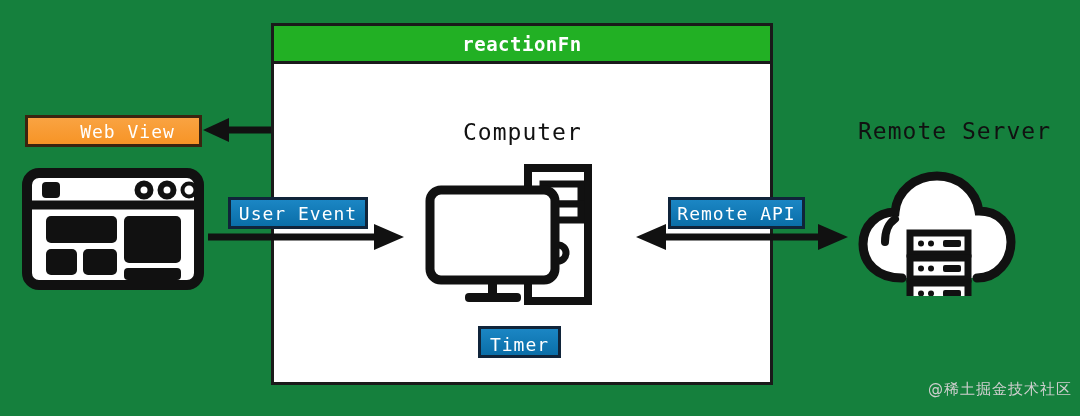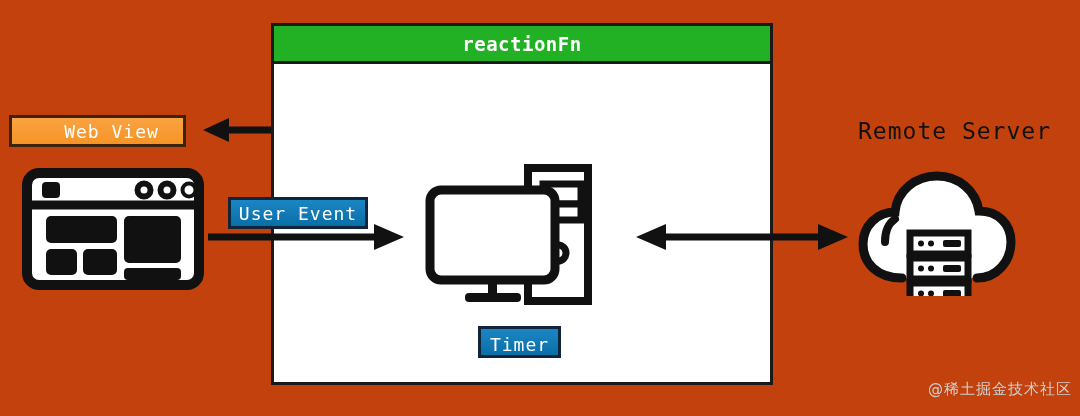--- a/index.html
+++ b/index.html
@@ -4,21 +4,21 @@
 <style>
   html, body {
     margin: 0;
     padding: 0;
     background: #ffffff;
   }
   #canvas {
     position: relative;
     width: 1080px;
     height: 416px;
-    background: #c2410c;
+    background: #15803d;
     overflow: hidden;
     font-family: "DejaVu Sans Mono", "Liberation Mono", monospace;
   }
 
   
   #reactionfn-box {
     position: absolute;
     left: 271px;
     top: 23px;
     width: 502px;
@@ -73,21 +73,21 @@
     z-index: 6;
   }
   .chip.orange {
     background: linear-gradient(180deg, #f9a342 0%, #f79426 100%);
     border-color: #3a2410;
   }
   .chip.blue {
     background: linear-gradient(180deg, #1b86c4 0%, #0a6ea8 100%);
     border-color: #10243a;
   }
-  #chip-webview  { left: 9px;  top: 115px; width: 177px; height: 32px; padding-left: 28px; }
+  #chip-webview  { left: 25px;  top: 115px; width: 177px; height: 32px; padding-left: 28px; }
   #chip-userevent{ left: 228px; top: 197px; width: 140px; height: 32px; text-align: right; }
   #chip-remoteapi{ left: 668px; top: 197px; width: 137px; height: 32px; }
   #chip-timer    { left: 478px; top: 326px; width: 83px;  height: 32px; align-items: flex-end; }
 
   
   .arrow-svg { position: absolute; overflow: visible; }
   #arrow-to-webview { left: 203px; top: 118px; }
   #arrow-user-event { left: 208px; top: 224px; }
   #arrow-remote-api { left: 636px; top: 224px; }
 
@@ -113,20 +113,21 @@
 <body>
 
 <div id="canvas">
 
   <div id="reactionfn-box">
     <div id="reactionfn-header">
       <span class="label">reactionFn</span>
     </div>
   </div>
 
+  <div class="plain-title" id="computer-title">Computer</div>
   <div class="plain-title" id="remote-server-title">Remote Server</div>
 
   <svg class="arrow-svg" id="arrow-to-webview" width="70" height="24" viewBox="0 0 70 24">
     <line x1="68" y1="12" x2="22" y2="12" stroke="#111111" stroke-width="7"></line>
     <polygon points="0,12 26,0 26,24" fill="#111111"></polygon>
   </svg>
 
   <svg class="arrow-svg" id="arrow-user-event" width="196" height="26" viewBox="0 0 196 26">
     <line x1="0" y1="13" x2="170" y2="13" stroke="#111111" stroke-width="7"></line>
     <polygon points="196,13 166,0 166,26" fill="#111111"></polygon>
@@ -136,20 +137,23 @@
     <line x1="28" y1="13" x2="184" y2="13" stroke="#111111" stroke-width="7"></line>
     <polygon points="0,13 30,0 30,26" fill="#111111"></polygon>
     <polygon points="212,13 182,0 182,26" fill="#111111"></polygon>
   </svg>
 
   <div class="chip orange" id="chip-webview">
     <span>Web View</span>
   </div>
   <div class="chip blue" id="chip-userevent">
     <span>User Event</span>
+  </div>
+  <div class="chip blue" id="chip-remoteapi">
+    <span>Remote API</span>
   </div>
   <div class="chip blue" id="chip-timer">
     <span>Timer</span>
   </div>
 
   <svg class="icon-svg" id="icon-browser" width="182" height="122" viewBox="0 0 182 122">
     <rect x="5" y="5" width="172" height="112" rx="12" ry="12" fill="#ffffff" stroke="#111111" stroke-width="10"></rect>
     <line x1="8" y1="37" x2="174" y2="37" stroke="#111111" stroke-width="9"></line>
     <rect x="20" y="14" width="18" height="16" rx="4" ry="4" fill="#111111"></rect>
     <circle cx="122" cy="22" r="6.5" fill="none" stroke="#111111" stroke-width="6"></circle>

